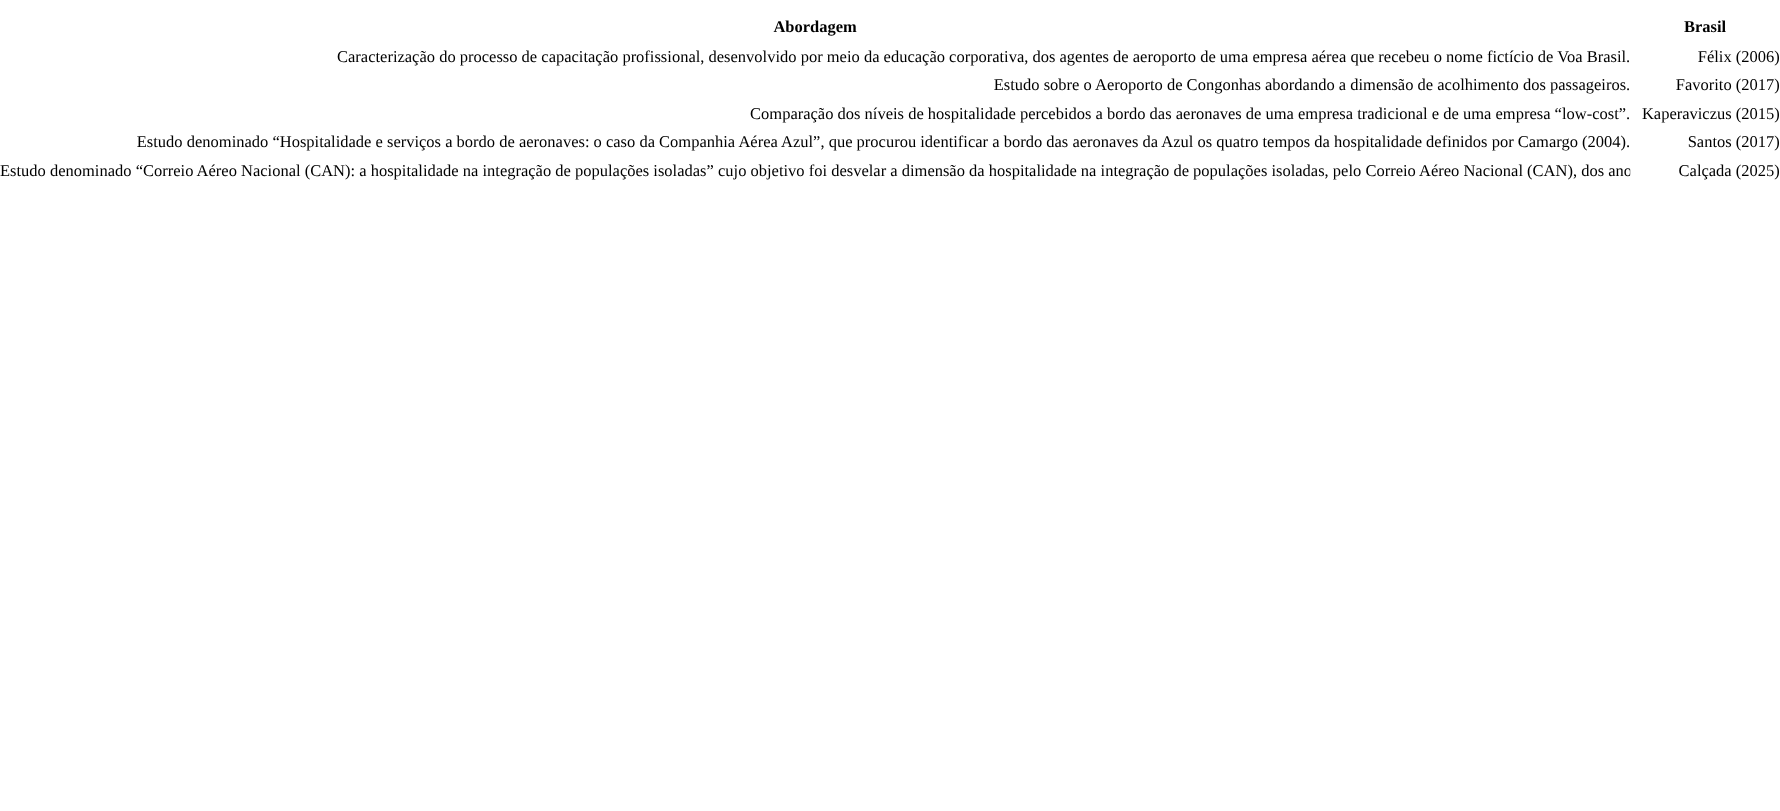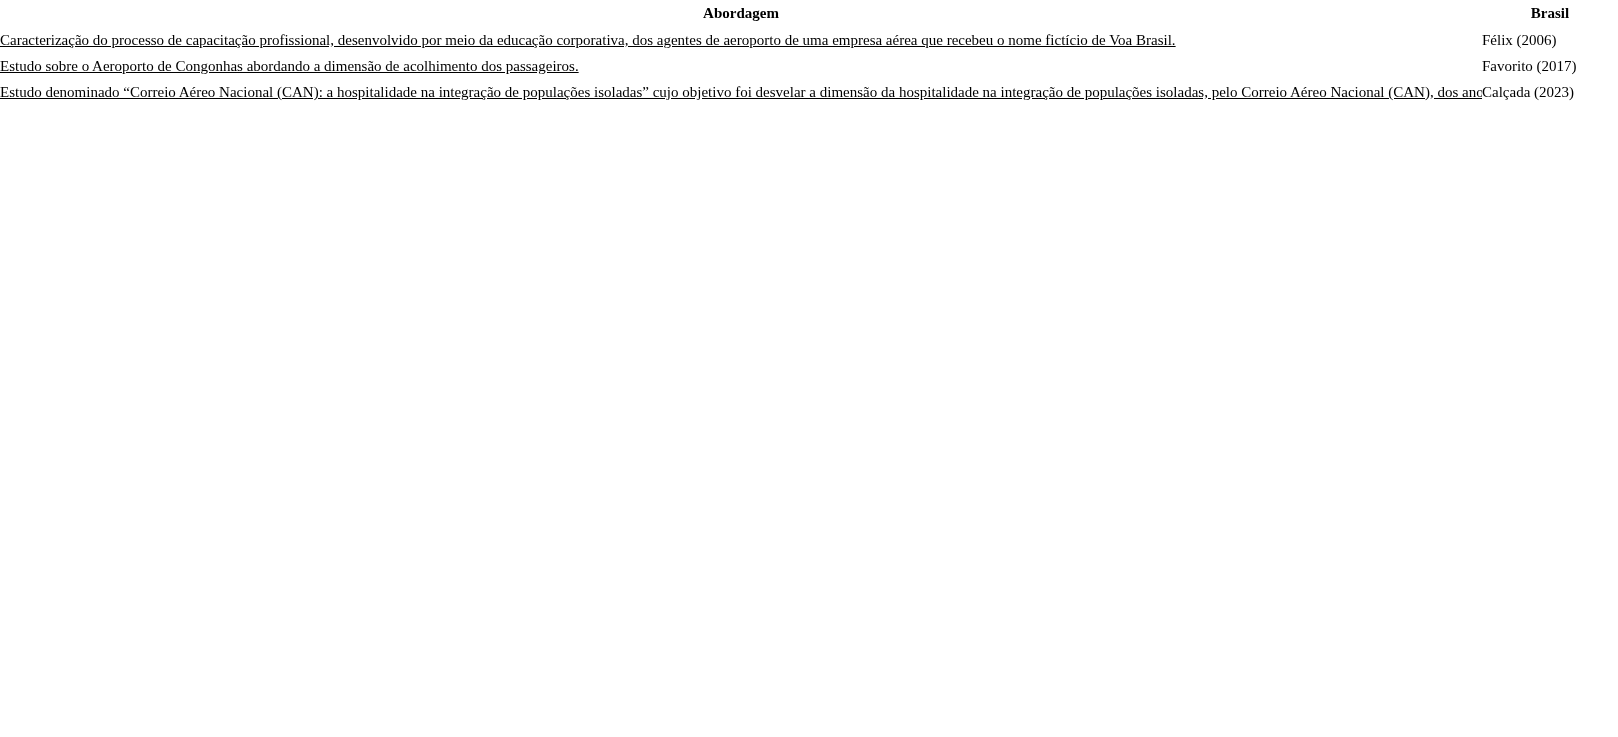--- a/index.html
+++ b/index.html
@@ -14,47 +14,46 @@
     width: 1618px;
     height: 737px;
     background: #ffffff;
     font-family: "Liberation Serif", "DejaVu Serif", serif;
     color: #000000;
   }
   table.ref-table {
     border-collapse: collapse;
     table-layout: fixed;
     width: 1618px;
-    margin-top: 0;
+    margin-top: 12px;
   }
   table.ref-table th,
   table.ref-table td {
     font-size: 15px;
     line-height: 26px;
     padding: 0;
     vertical-align: top;
     white-space: nowrap;
     overflow: hidden;
   }
   col.col-abordagem { width: 1482px; }
   col.col-autor     { width: 136px; }
   th.hdr {
     font-weight: bold;
     text-align: center;
     height: 27px;
     line-height: 27px;
   }
   td.cell-abordagem {
     padding-left: 8px;
-    text-align: left;
-    text-decoration: underline;
+    text-align: right;
   }
   td.cell-autor {
     padding-left: 3px;
-    text-align: left;
+    text-align: right;
   }
 </style>
 </head>
 <body>
 
 <div class="page">
   <table class="ref-table">
     <colgroup>
       <col class="col-abordagem">
       <col class="col-autor">
@@ -68,18 +67,26 @@
     <tbody>
       <tr>
         <td class="cell-abordagem">Caracterização do processo de capacitação profissional, desenvolvido por meio da educação corporativa, dos agentes de aeroporto de uma empresa aérea que recebeu o nome fictício de Voa Brasil.</td>
         <td class="cell-autor">Félix (2006)</td>
       </tr>
       <tr>
         <td class="cell-abordagem">Estudo sobre o Aeroporto de Congonhas abordando a dimensão de acolhimento dos passageiros.</td>
         <td class="cell-autor">Favorito (2017)</td>
       </tr>
       <tr>
+        <td class="cell-abordagem">Comparação dos níveis de hospitalidade percebidos a bordo das aeronaves de uma empresa tradicional e de uma empresa “low-cost”.</td>
+        <td class="cell-autor">Kaperaviczus (2015)</td>
+      </tr>
+      <tr>
+        <td class="cell-abordagem">Estudo denominado “Hospitalidade e serviços a bordo de aeronaves: o caso da Companhia Aérea Azul”, que procurou identificar a bordo das aeronaves da Azul os quatro tempos da hospitalidade definidos por Camargo (2004).</td>
+        <td class="cell-autor">Santos (2017)</td>
+      </tr>
+      <tr>
         <td class="cell-abordagem">Estudo denominado “Correio Aéreo Nacional (CAN): a hospitalidade na integração de populações isoladas” cujo objetivo foi desvelar a dimensão da hospitalidade na integração de populações isoladas, pelo Correio Aéreo Nacional (CAN), dos anos 30 aos anos 80.</td>
-        <td class="cell-autor">Calçada (2023)</td>
+        <td class="cell-autor">Calçada (2025)</td>
       </tr>
     </tbody>
   </table>
 </div>
 
 </body></html>

